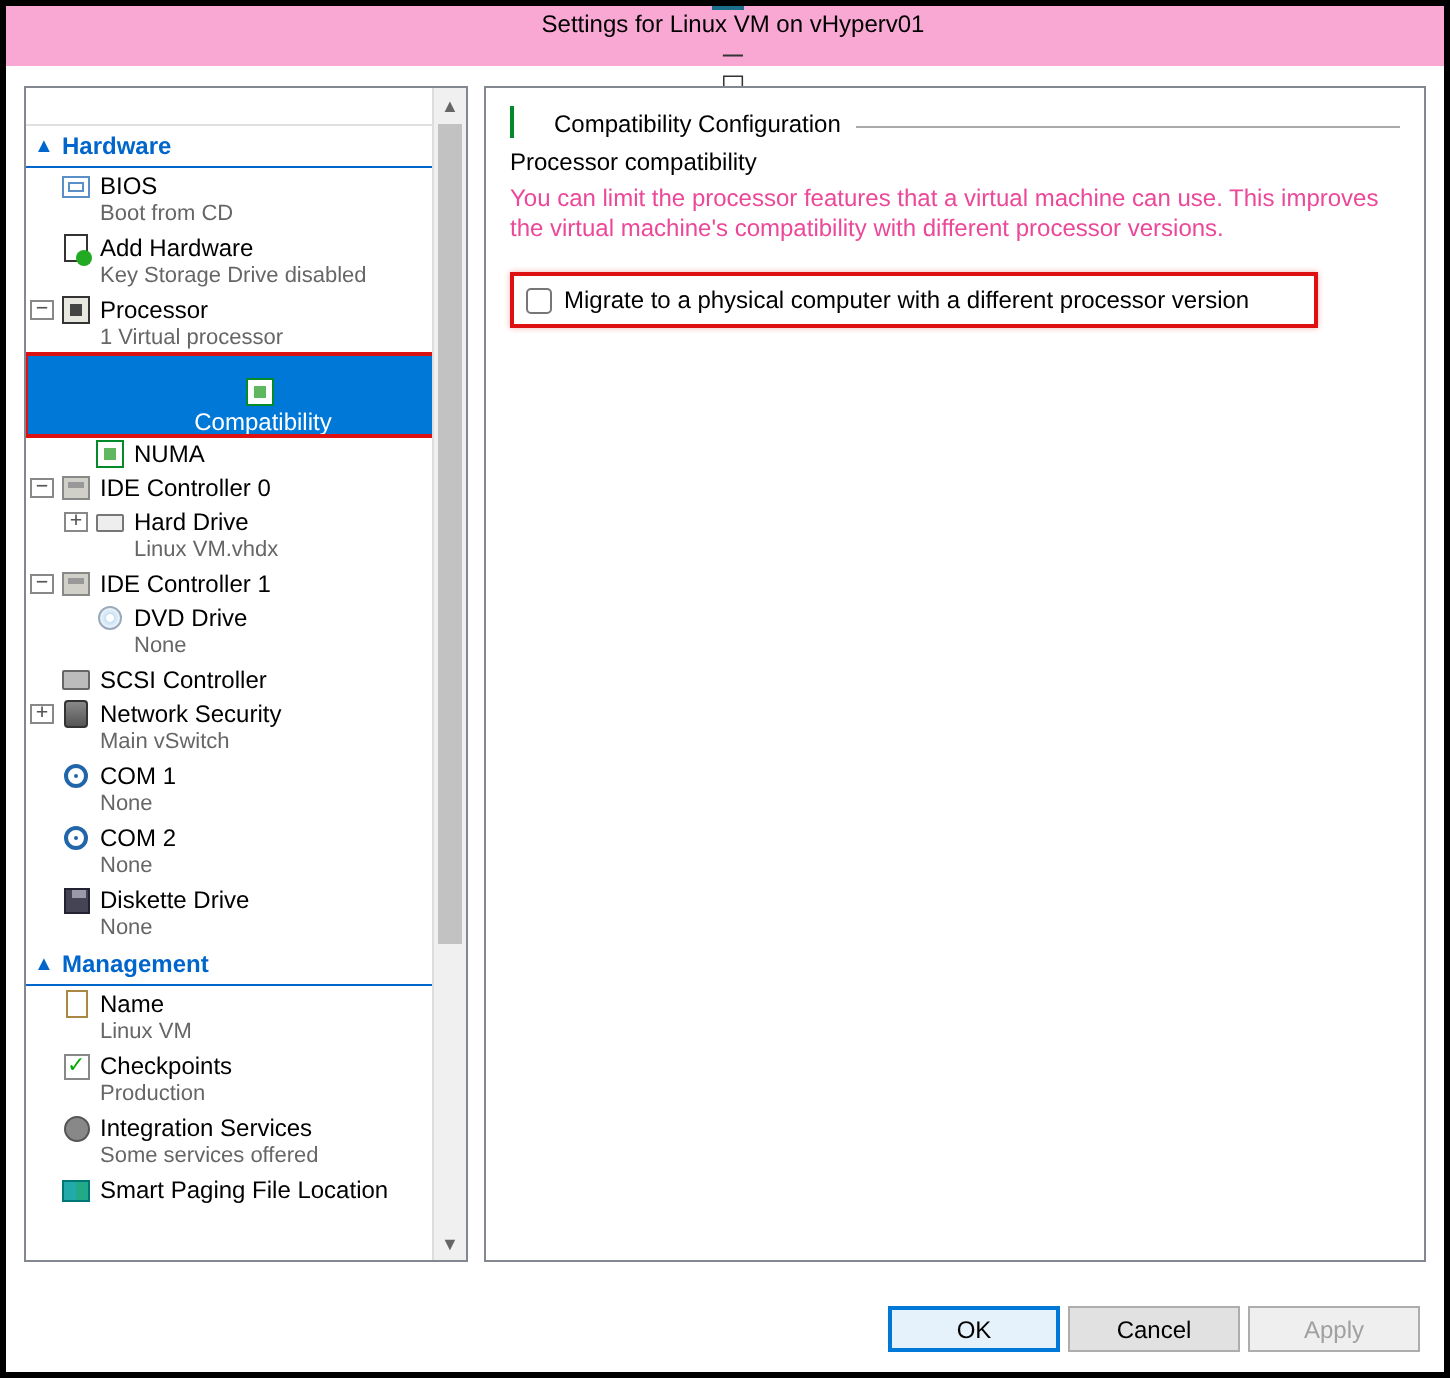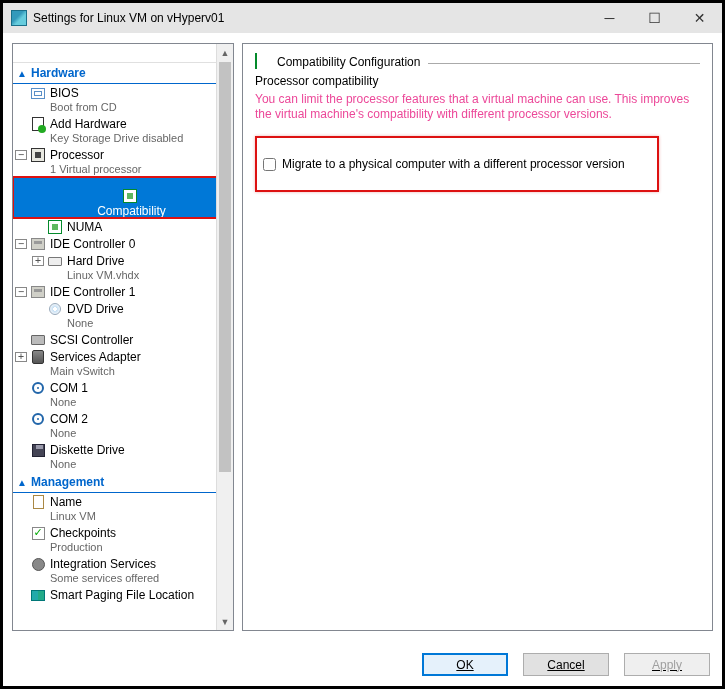--- a/index.html
+++ b/index.html
@@ -15,21 +15,22 @@
     width: 725px;
     height: 689px;
     position: relative;
     background: #fff;
   }
   .titlebar {
     height: 30px;
     display: flex;
     align-items: center;
     padding: 0 0 0 8px;
-    background: #e5e5e5;
+    background: #f9a8d4;
+    flex-direction: column;
   }
   .titlebar-icon {
     width: 16px; height: 16px;
     margin-right: 6px;
     background: linear-gradient(135deg,#39b 40%,#6cd 60%);
     border: 1px solid #1a6f8a;
   }
   .titlebar-text { flex: 1; font-size: 12px; }
   .titlebar-btn {
     width: 45px; height: 30px;
@@ -146,33 +147,32 @@
   }
   .groupbox {
     margin-top: 4px;
   }
   .group-label { font-size: 12px; margin-bottom: 4px; }
   .group-desc { font-size: 12px; color: #ec4899; line-height: 15px; margin-bottom: 14px; padding-left: 0px;}
   .checkbox-row {
     display: flex;
     align-items: center;
     border: 2px solid #d11;
-    padding: 19px 6px;
+    padding: 5px 6px;
     margin-top: 5px;
     width: 404px;
     box-shadow: 0 0 3px rgba(200,0,0,0.3);
   }
   .checkbox-row input { margin: 0 6px 0 0; width:13px;height:13px;}
   .checkbox-row label { font-size: 12px; }
   .button-row {
     position: absolute;
     bottom: 10px; right: 12px;
     display: flex;
-    gap: 15px;
-    text-decoration: underline;
+    gap: 4px;
   }
   .btn {
     width: 86px;
     height: 23px;
     border: 1px solid #adadad;
     background: #e1e1e1;
     font-size: 12px;
     display: flex; align-items: center; justify-content: center;
   }
   .btn.default {
@@ -347,21 +347,21 @@
               <span class="label">SCSI Controller</span>
             </div>
         </div>
 
         <div class="tree-item">
           <div class="tree-row">
               <span class="expander">+</span>
               <span class="icon">
                 <span class="ic-net"></span>
               </span>
-              <span class="label">Services Adapter</span>
+              <span class="label">Network Security</span>
             </div>
           <div class="tree-sub">Main vSwitch</div>
         </div>
 
         <div class="tree-item">
           <div class="tree-row">
               <span class="expander blank"></span>
               <span class="icon">
                 <span class="ic-port"></span>
               </span>

